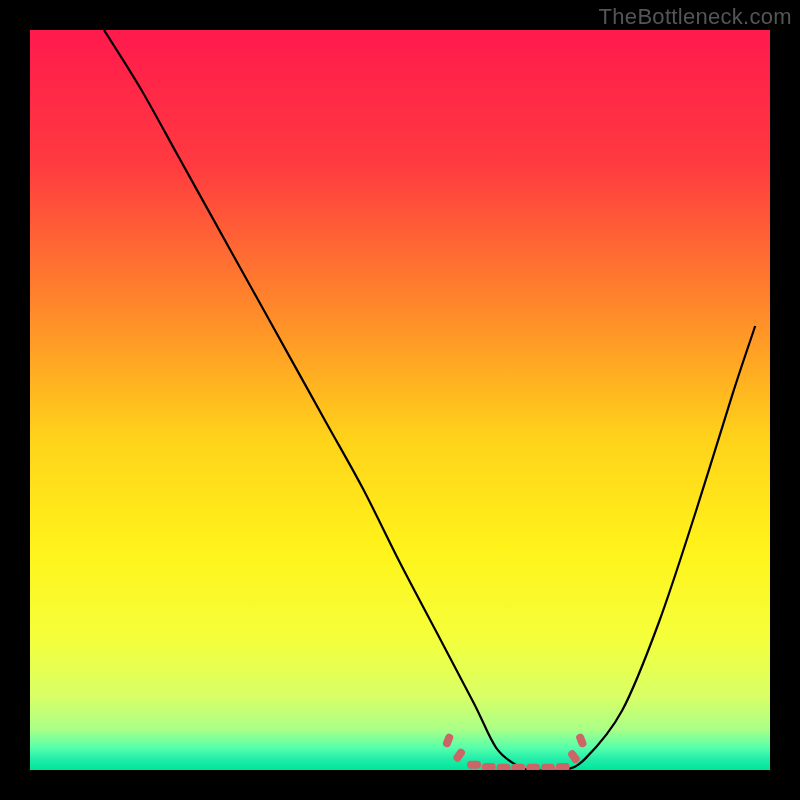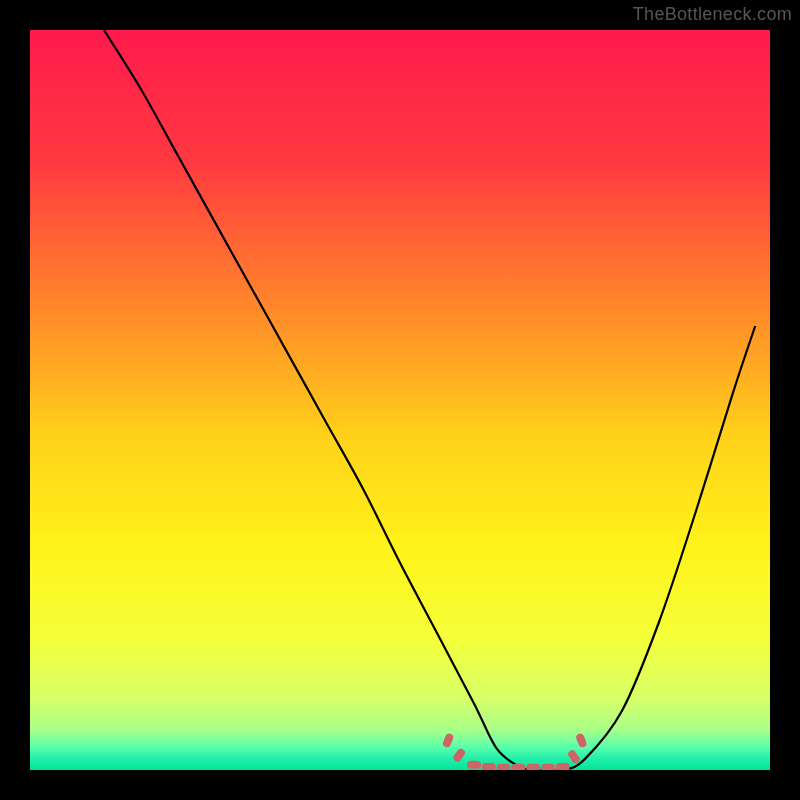--- a/index.html
+++ b/index.html
@@ -15,21 +15,21 @@
     position: relative;
     width: 800px;
     height: 800px;
     background: #000;
   }
   .watermark {
     position: absolute;
     top: 4px;
     right: 8px;
     color: #555;
-    font-size: 18px;
+    font-size: 22px;
     font-weight: 500;
     letter-spacing: 0.3px;
     z-index: 3;
     user-select: none;
   }
   .plot-area {
     position: absolute;
     left: 30px;
     top: 30px;
     width: 740px;

